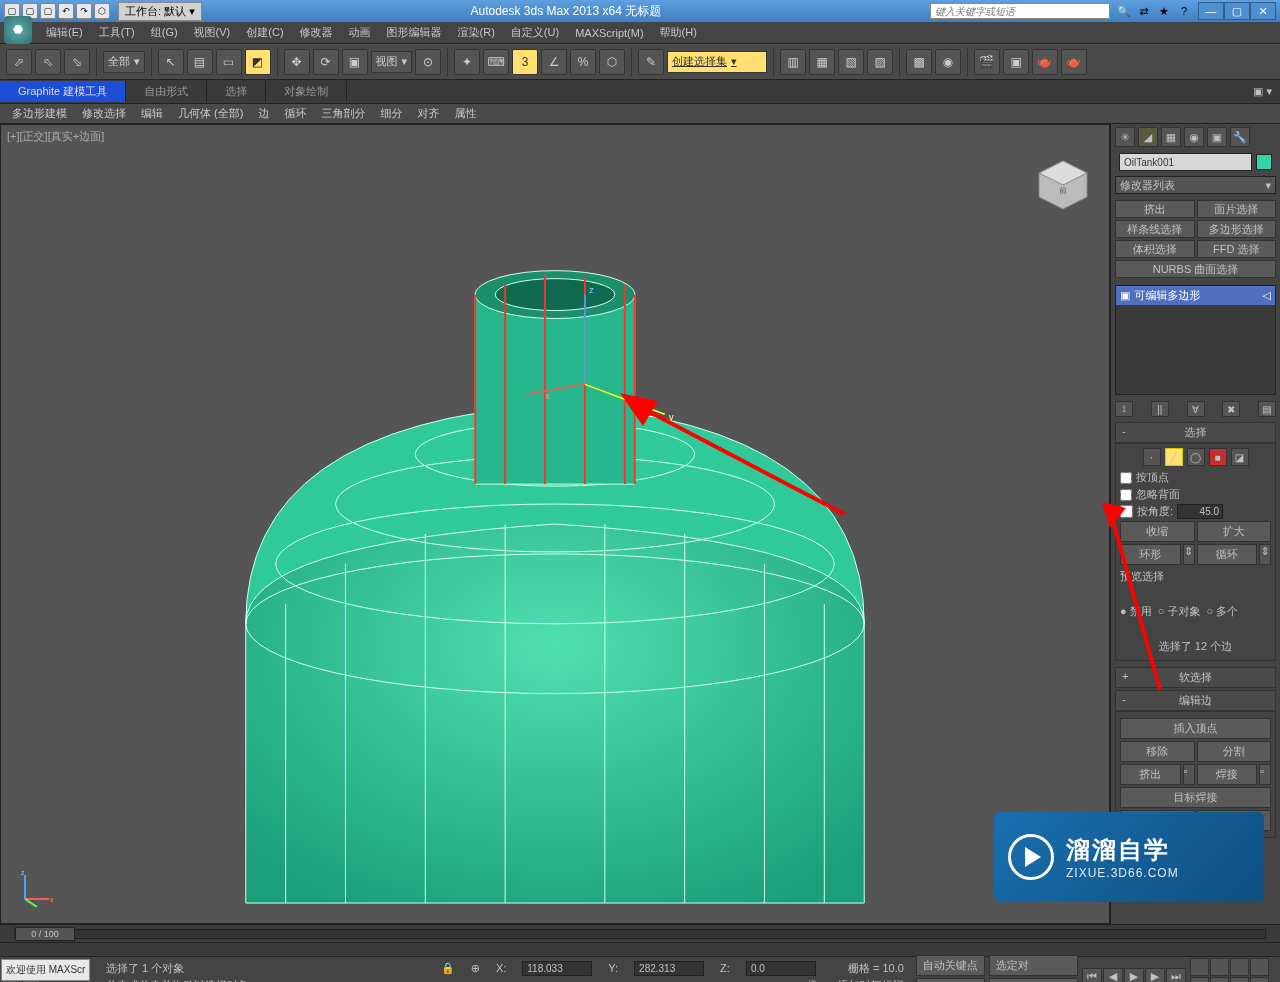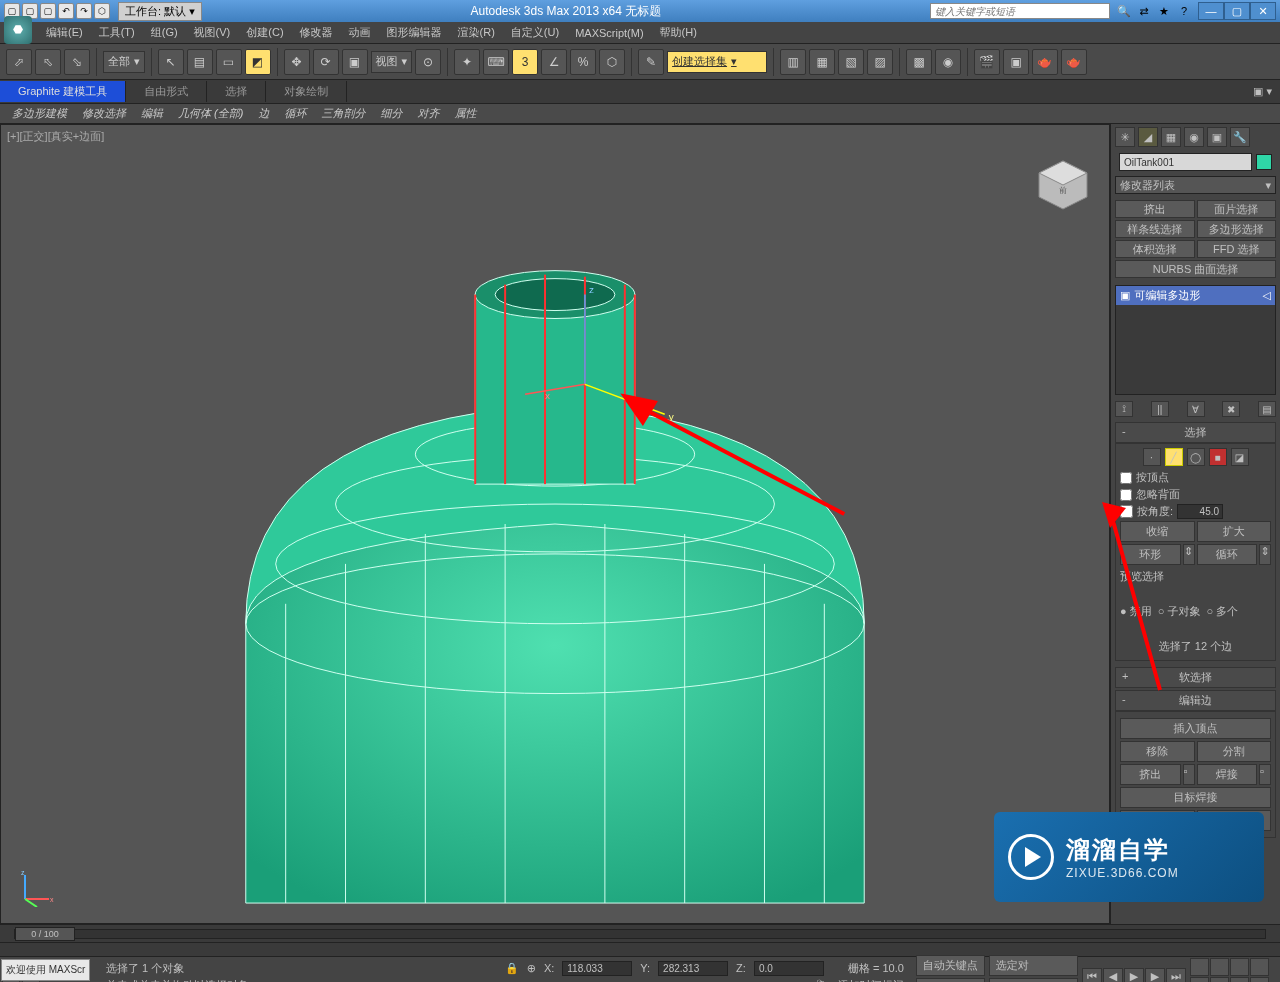--- a/index.html
+++ b/index.html
@@ -29,21 +29,21 @@
 .tb-btn.active { background: #ffe070; color: #333; }
 .tb-drop { height: 22px; background: #555; border: 1px solid #333; padding: 0 4px; display: flex; align-items: center; gap: 4px; color: #ccc; }
 .tb-drop.yellow { background: #ffe070; color: #333; text-decoration: underline; }
 
 
 .ribbon { height: 24px; background: #3a3a3a; display: flex; align-items: center; border-bottom: 1px solid #222; }
 .ribbon .rtab { padding: 3px 18px; color: #999; border-right: 1px solid #222; }
 .ribbon .rtab.active { background: #1d4ed8; color: #ddd; }
 .ribbon .rdrop { margin-left: auto; padding: 0 8px; }
 
-.subribbon { height: 20px; background: #4a4a4a; display: flex; align-items: center; padding: 0 6px; gap: 3px; border-bottom: 1px solid #222; font-style: italic; }
+.subribbon { height: 20px; background: #4a4a4a; display: flex; align-items: center; padding: 0 6px; gap: 3px; border-bottom: 1px solid #222; }
 .subribbon span { padding: 1px 6px; color: #c8c8c8; font-size: 11px; }
 
 
 .main { display: flex; height: 800px; }
 .viewport { flex: 1; background: #555; position: relative; border: 1px solid #222; }
 .viewport-label { position: absolute; top: 4px; left: 6px; color: #aaa; font-size: 11px; }
 .viewcube { position: absolute; top: 30px; right: 16px; width: 60px; height: 60px; }
 .axis-gizmo { position: absolute; bottom: 16px; left: 16px; width: 40px; height: 40px; }
 .viewport svg.model { position: absolute; top: 0; left: 0; width: 100%; height: 100%; }
 
@@ -81,21 +81,21 @@
 
 .timeline { height: 18px; background: #3a3a3a; display: flex; align-items: center; padding: 0 6px; font-size: 10px; border-top: 1px solid #222; }
 .slider-track { flex: 1; height: 10px; background: #333; border: 1px solid #222; margin: 0 8px; position: relative; }
 .slider-thumb { position: absolute; left: 0; top: -3px; width: 60px; height: 14px; background: #555; border: 1px solid #222; display: flex; align-items: center; justify-content: center; font-size: 9px; }
 .ruler { height: 14px; background: #3a3a3a; border-top: 1px solid #222; }
 
 .statusbar { height: 40px; background: #444; display: flex; align-items: center; border-top: 1px solid #222; }
 .statusbar .sb-left { width: 100px; display: flex; flex-wrap: wrap; gap: 2px; padding: 2px; }
 .statusbar .sb-left span { width: 18px; height: 16px; background: #555; border: 1px solid #333; }
 .statusbar .sb-mid { flex: 1; display: flex; flex-direction: column; padding: 2px 6px; gap: 2px; }
-.statusbar .sb-mid .row { display: flex; align-items: center; gap: 8px; font-size: 11px; }
+.statusbar .sb-mid .row { display: flex; align-items: center; gap: 16px; font-size: 11px; }
 .coord { background: #333; border: 1px solid #222; padding: 1px 4px; width: 70px; font-size: 10px; }
 .statusbar .sb-right { display: flex; align-items: center; gap: 4px; padding: 0 6px; font-size: 11px; }
 .statusbar .sb-right .keybtn { background: #5a5a5a; border: 1px solid #333; padding: 2px 6px; }
 .playback { display: flex; gap: 1px; }
 .playback span { width: 20px; height: 18px; background: #555; border: 1px solid #333; display: flex; align-items: center; justify-content: center; }
 .navbtns { display: flex; flex-wrap: wrap; width: 84px; gap: 1px; }
 .navbtns span { width: 19px; height: 18px; background: #555; border: 1px solid #333; }
 
 .welcome { position: absolute; bottom: 1px; left: 1px; background: #e8e8e8; color: #333; padding: 3px 4px; font-size: 10px; border: 1px solid #888; }
 

